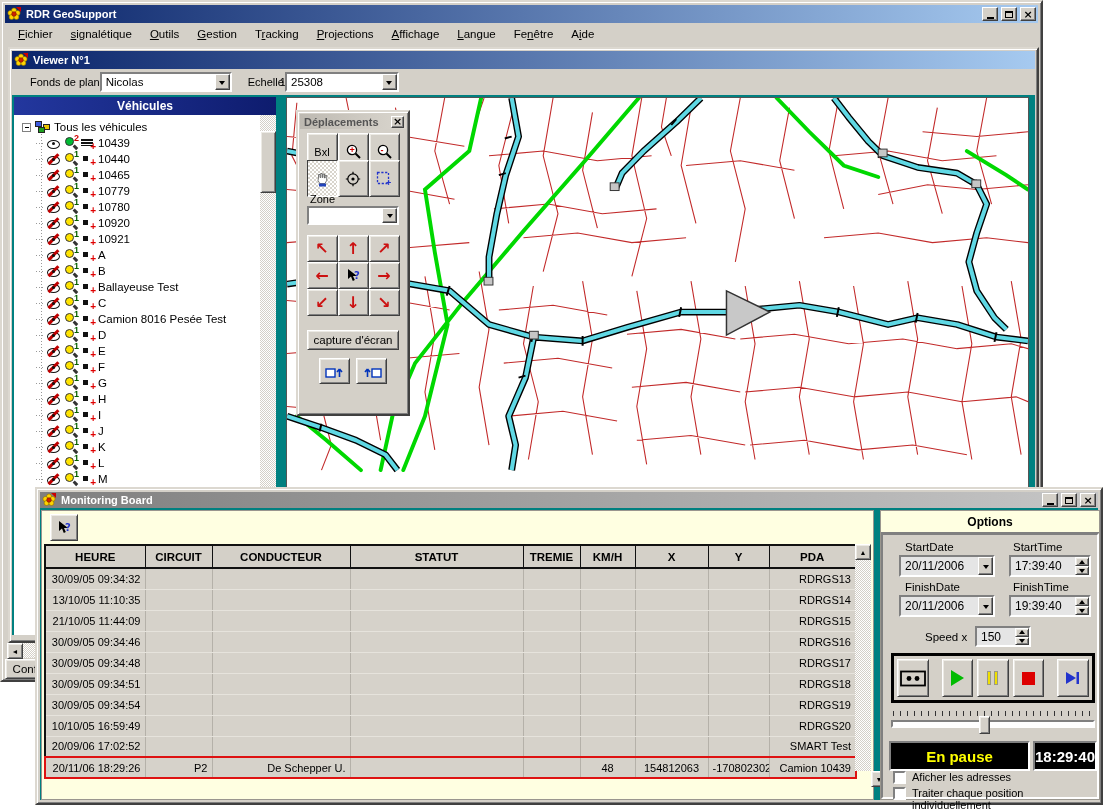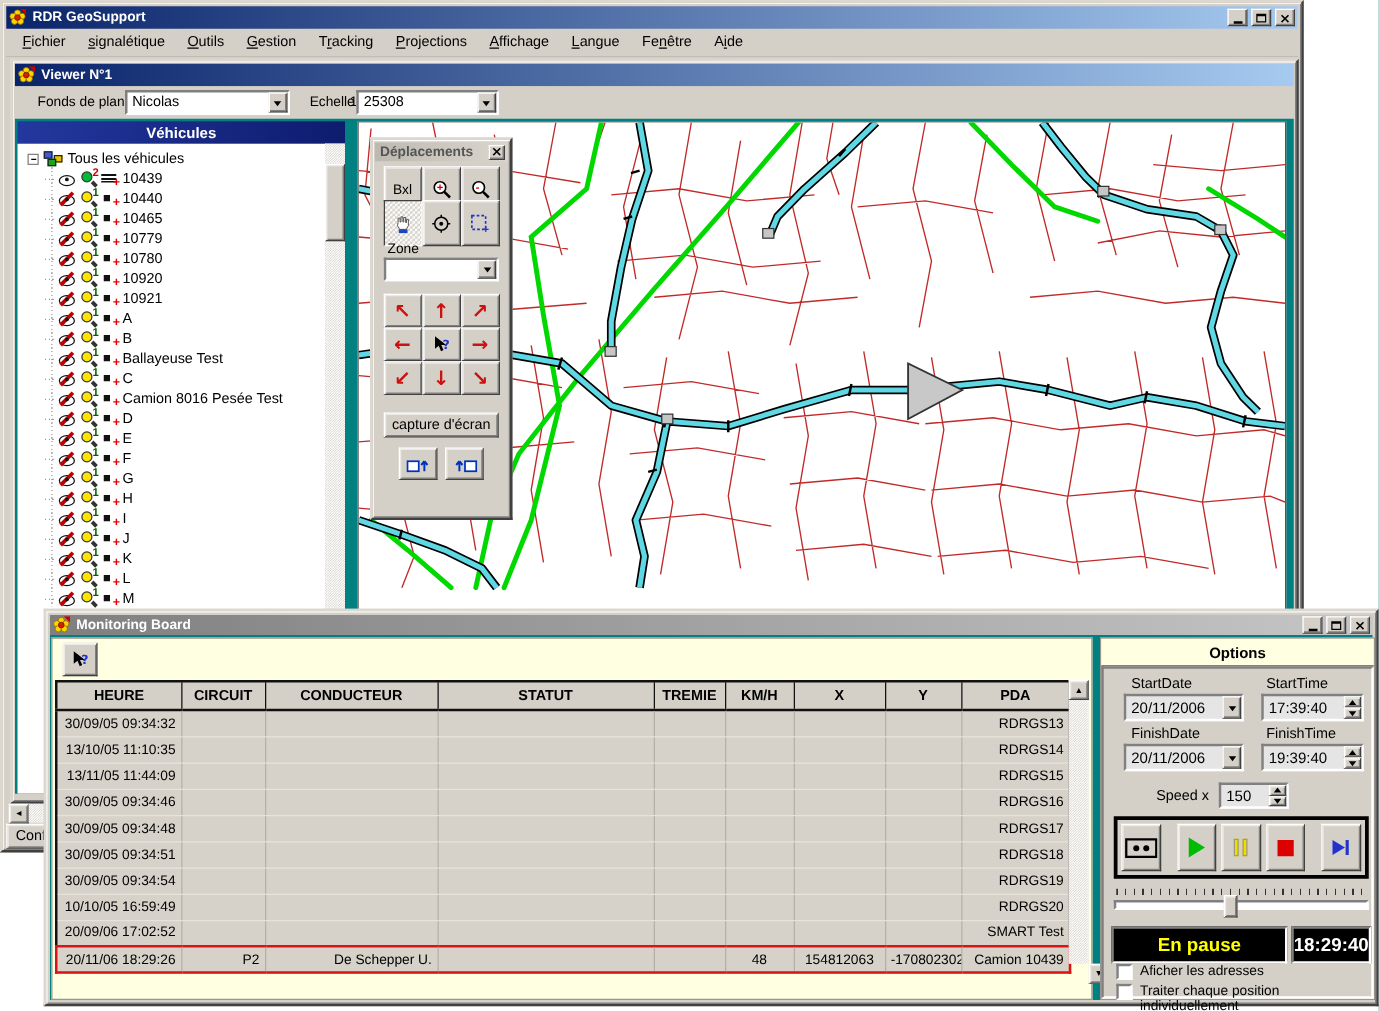--- a/index.html
+++ b/index.html
@@ -714,21 +714,21 @@
                   <td class="al"></td>
                   <td class="al"></td>
                   <td class="al"></td>
                   <td class="ac"></td>
                   <td class="ac"></td>
                   <td class="ac"></td>
                   <td class="al"></td>
                   <td class="al">RDRGS14</td>
                 </tr>
                 <tr>
-                  <td class="al">13/11/05 11:44:09</td>
+                  <td class="al">21/10/05 11:44:09</td>
                   <td class="al"></td>
                   <td class="al"></td>
                   <td class="al"></td>
                   <td class="ac"></td>
                   <td class="ac"></td>
                   <td class="ac"></td>
                   <td class="al"></td>
                   <td class="al">RDRGS15</td>
                 </tr>
                 <tr>

